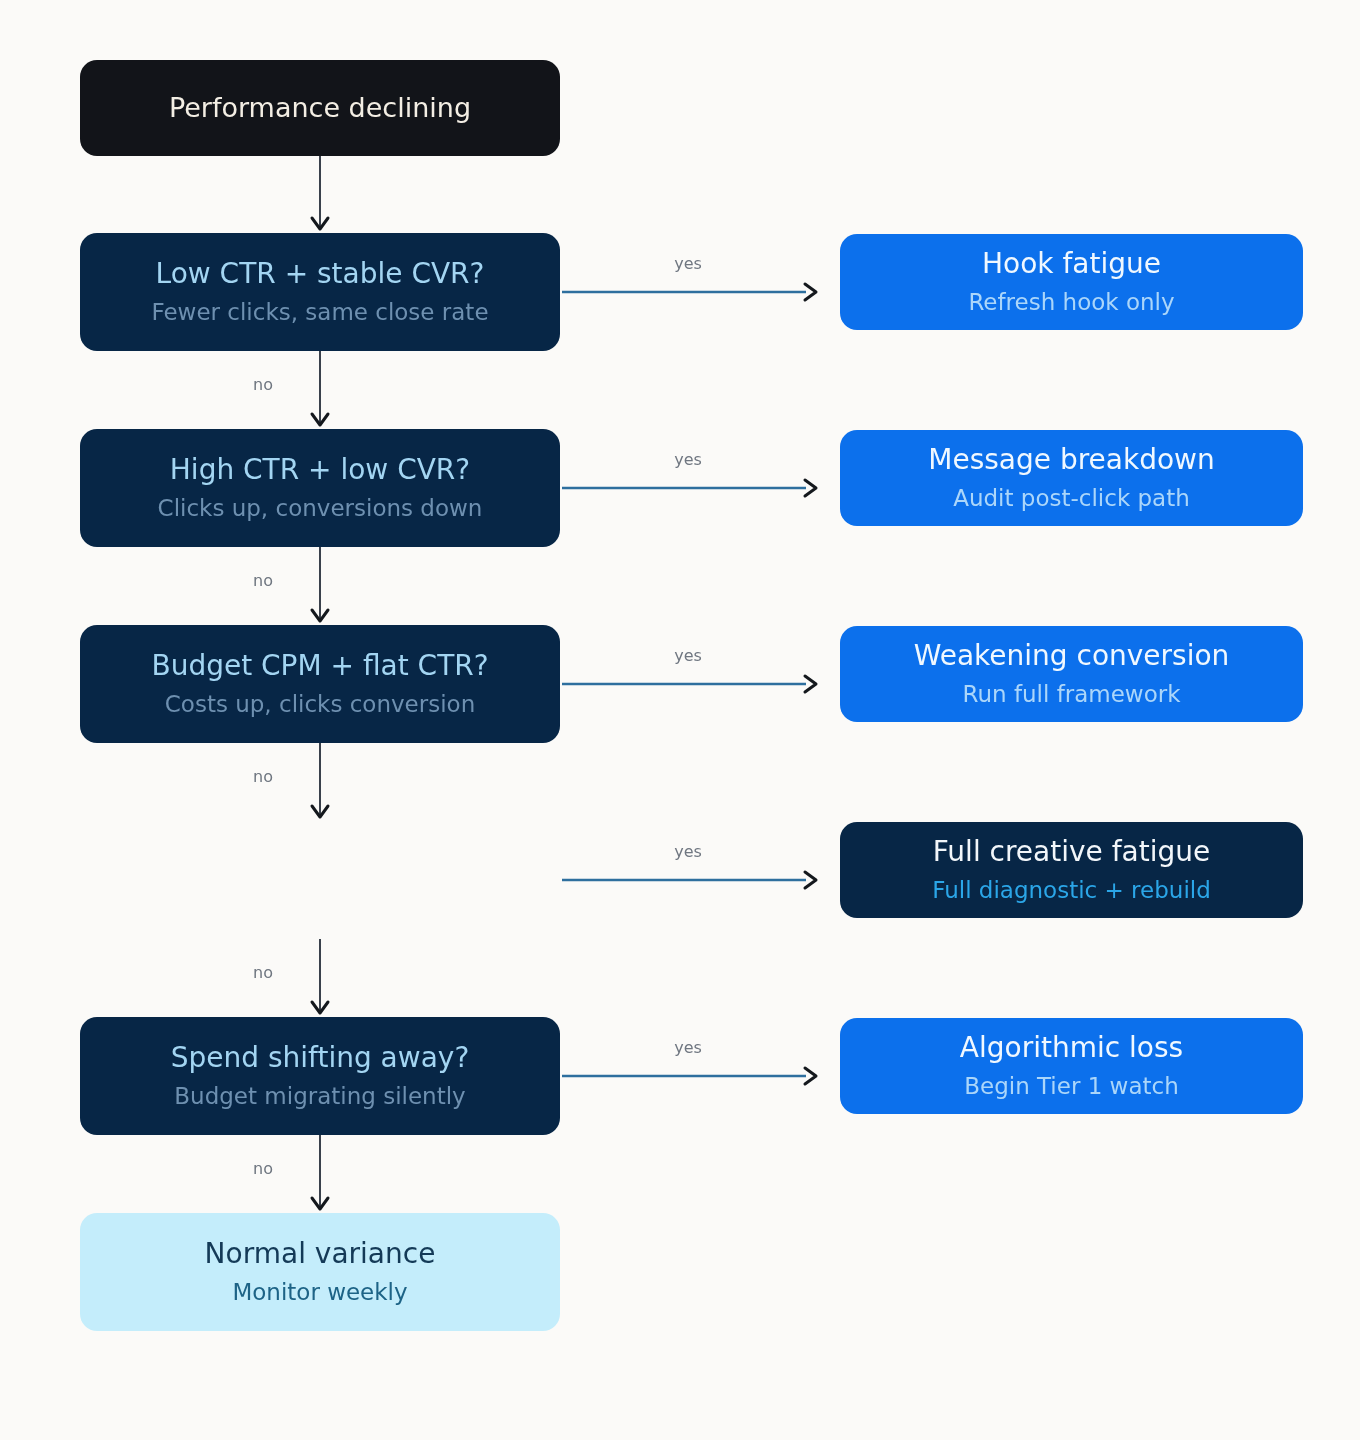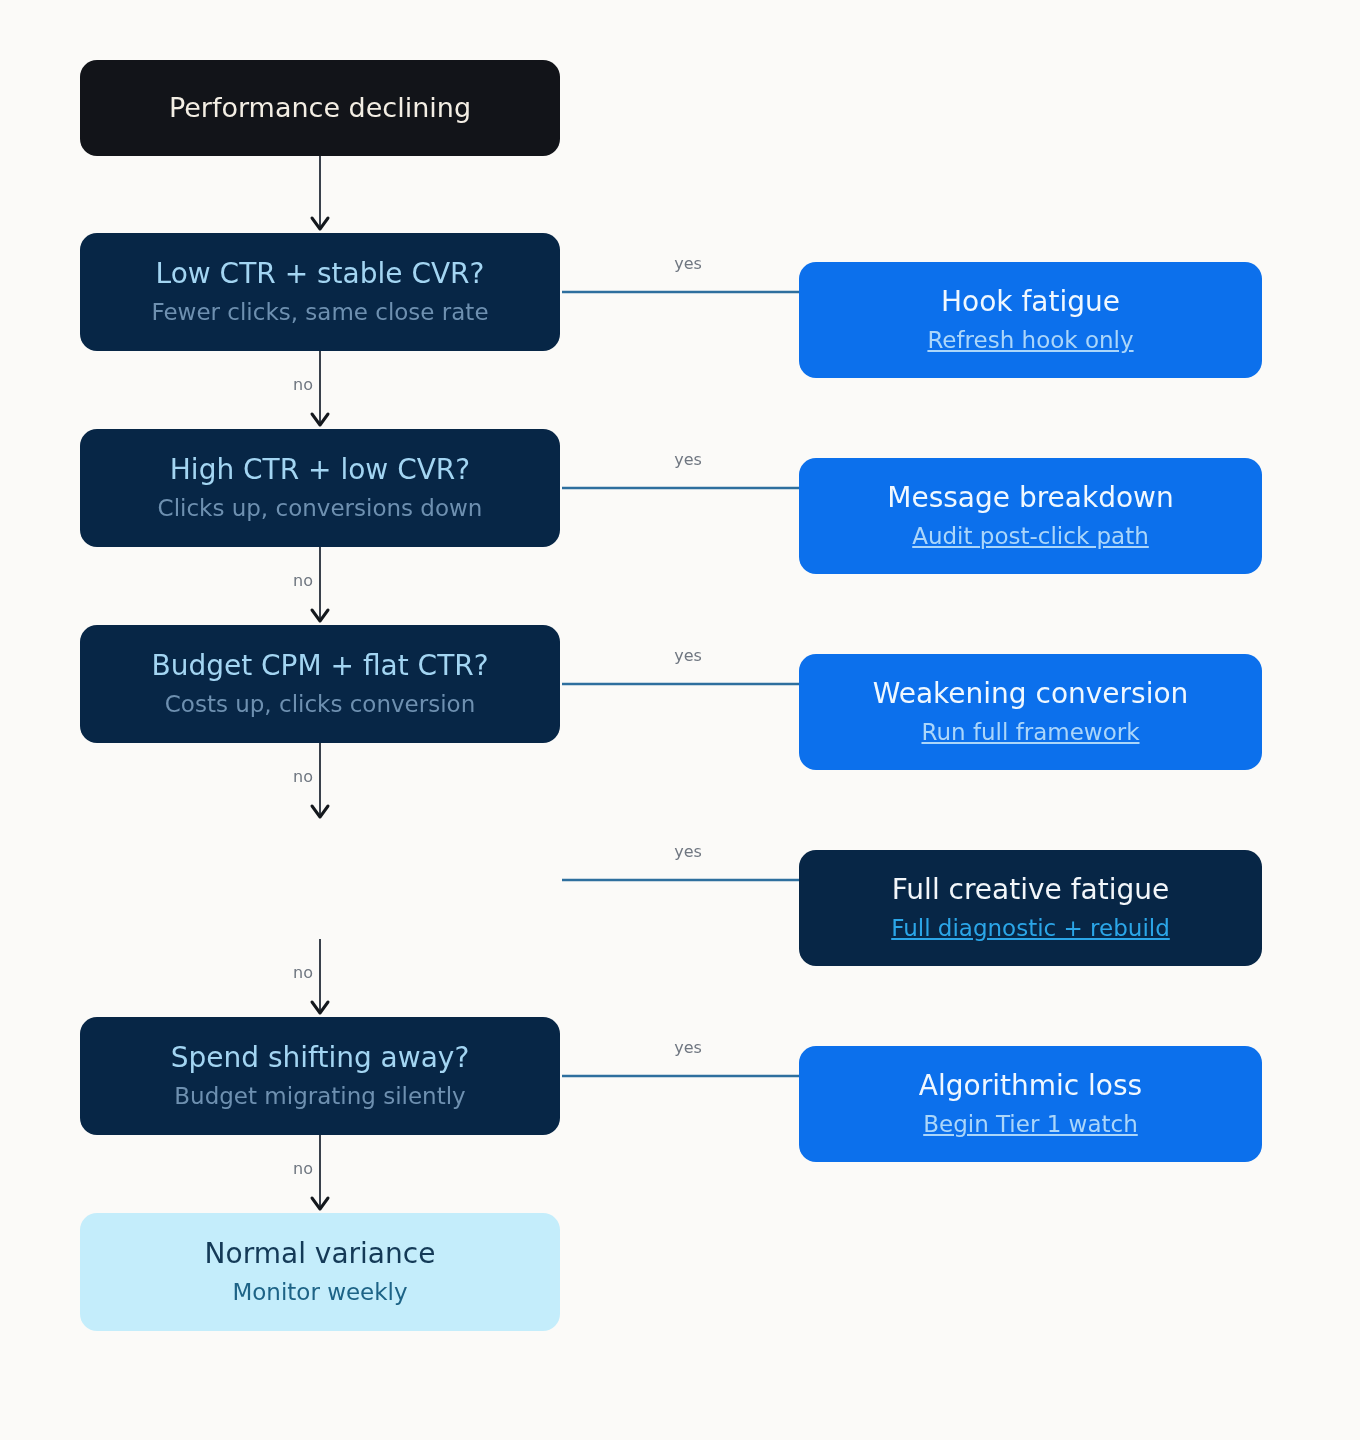--- a/index.html
+++ b/index.html
@@ -41,44 +41,43 @@
     background:var(--root-bg);
   }
   .root .title{font-size:27px;color:var(--root-text);}
   .question{
     left:80px;width:480px;height:118px;
     background:var(--question-bg);
   }
   .question .title{color:var(--question-title);}
   .question .subtitle{color:var(--question-sub);}
   .action{
-    left:799px;width:463px;height:116px;
+    left:840px;width:463px;height:96px;
     background:var(--action-bg);
-    margin-top:28px;
   }
   .action .title{color:var(--action-title);}
-  .action .subtitle{color:var(--action-sub);text-decoration:underline;}
+  .action .subtitle{color:var(--action-sub);}
   .action.dark{
     background:var(--question-bg);
   }
   .action.dark .title{color:var(--dark-action-title);}
   .action.dark .subtitle{color:var(--dark-action-sub);}
   .terminal{
     left:80px;top:1213px;width:480px;height:118px;
     background:var(--terminal-bg);
   }
   .terminal .title{color:var(--terminal-title);}
   .terminal .subtitle{color:var(--terminal-sub);}
   .edge-label{
     position:absolute;
     font-size:16px;
     color:var(--edge-label);
   }
   .edge-label.yes{left:640px;width:96px;text-align:center;}
-  .edge-label.no{left:253px;width:60px;text-align:right;}
+  .edge-label.no{left:253px;width:60px;text-align:left;}
 </style>
 </head>
 <body>
 
 <div class="canvas">
 
   <svg class="arrows" viewBox="0 0 1360 1440">
 
     <g stroke="var(--v-line)" stroke-width="2" fill="none">
       <line x1="320" y1="156" x2="320" y2="227"></line>

